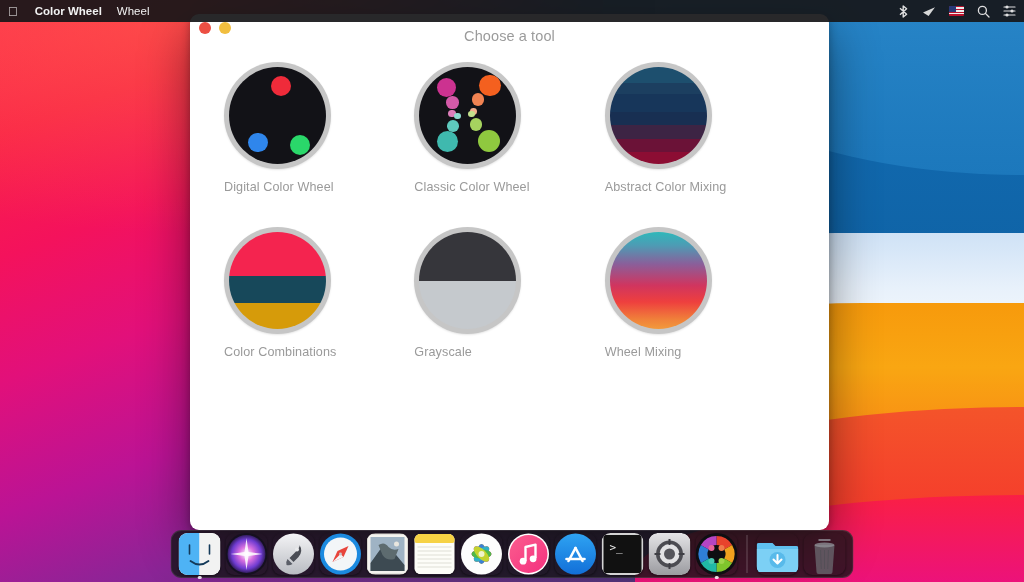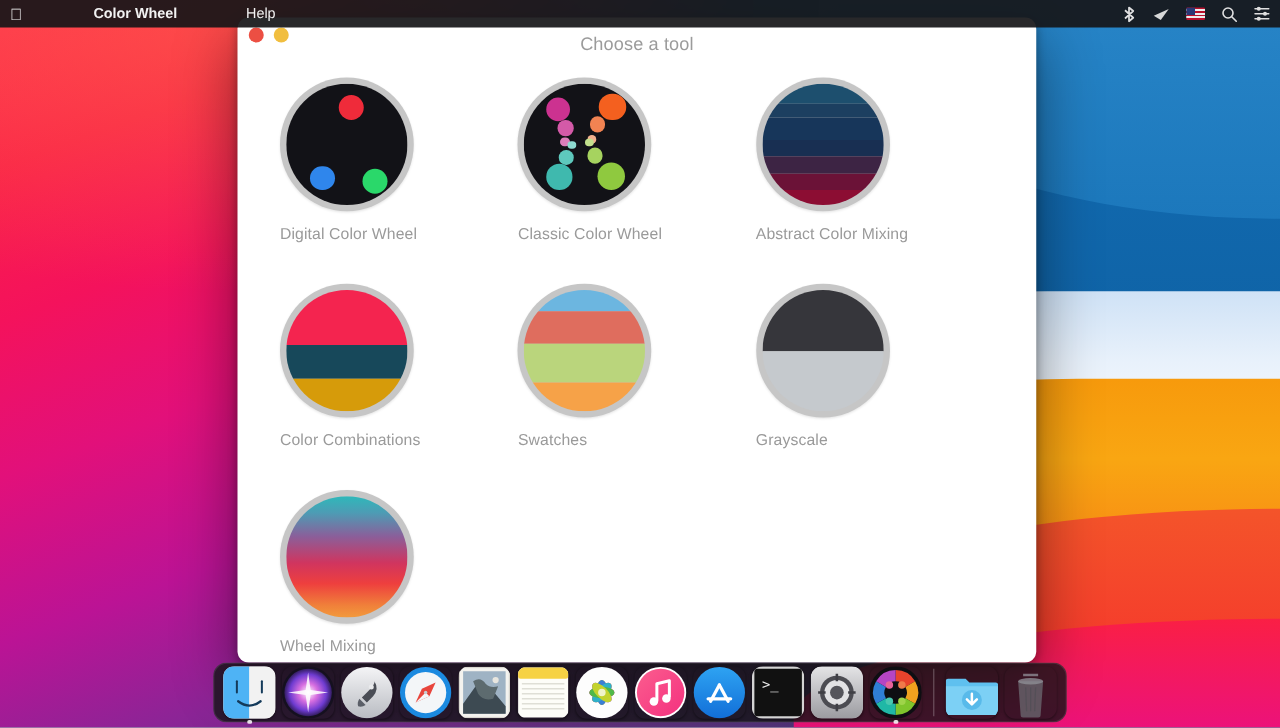--- a/index.html
+++ b/index.html
@@ -68,21 +68,21 @@
     position:absolute; top:0; left:0; right:0; height:22px;
     background:rgba(22,22,24,.92);
     display:flex; align-items:center;
     padding:0 8px;
     color:#f2f2f2;
     font-size:11.5px;
     z-index:40;
   }
   .mb-left { display:flex; align-items:center; gap:15px; }
   .mb-apple { font-size:13px; line-height:1; margin-right:2px; }
-  .mb-item { cursor:default; white-space:nowrap;margin-left:40px; }
+  .mb-item { cursor:default; white-space:nowrap; }
   .mb-item.bold { font-weight:bold; }
   .mb-right { margin-left:auto; display:flex; align-items:center; gap:13px; }
   .mb-ico { display:flex; align-items:center; justify-content:center; opacity:.92; }
   .flag {
     width:15px; height:10px; border-radius:1px; overflow:hidden;
     background:
       linear-gradient(180deg,
         #c8102e 0 14%, #fff 14% 28%, #c8102e 28% 42%, #fff 42% 57%,
         #c8102e 57% 71%, #fff 71% 85%, #c8102e 85% 100%);
     position:relative;
@@ -193,21 +193,21 @@
   <div class="wp-band band-orange"></div>
   <div class="wp-band band-redorange"></div>
   <div class="wp-band band-red"></div>
   <div class="wp-layer wp-soft"></div>
 </div>
 
 <div id="menubar">
   <div class="mb-left">
     <span class="mb-apple"></span>
     <span class="mb-item bold">Color Wheel</span>
-    <span class="mb-item">Help</span>
+    <span class="mb-item">Wheel</span>
   </div>
   <div class="mb-right">
     <span class="mb-ico">
       <svg width="11" height="13" viewBox="0 0 11 13">
         <path d="M2 3.2 L8.6 9.2 L5.2 12 L5.2 1 L8.6 3.8 L2 9.8" fill="none" stroke="#f0f0f0" stroke-width="1.4" stroke-linejoin="round"></path>
       </svg>
     </span>
     <span class="mb-ico">
       <svg width="14" height="12" viewBox="0 0 14 12">
         <path d="M1 7.6 L13 2.2 L6.6 11 Z" fill="#e8e8e8"></path>
@@ -305,33 +305,20 @@
               <span style="background: rgb(214, 155, 10); height: 27%;"></span>
             </div>
           </div>
         </div>
         <div class="tool-label">Color Combinations</div>
       </div>
       <div class="tool">
         <div class="disc">
           <div class="disc-inner">
             <div class="stripes">
-              <span style="background: rgb(108, 182, 224); height: 18%;"></span>
-              <span style="background: rgb(223, 109, 94); height: 26%;"></span>
-              <span style="background: rgb(186, 213, 124); height: 32%;"></span>
-              <span style="background: rgb(246, 162, 72); height: 24%;"></span>
-            </div>
-          </div>
-        </div>
-        <div class="tool-label">Swatches</div>
-      </div>
-      <div class="tool">
-        <div class="disc">
-          <div class="disc-inner">
-            <div class="stripes">
               <span style="background: rgb(54, 54, 59); height: 50%;"></span>
               <span style="background: rgb(197, 201, 205); height: 50%;"></span>
             </div>
           </div>
         </div>
         <div class="tool-label">Grayscale</div>
       </div>
       <div class="tool">
         <div class="disc">
           <div class="disc-inner">

